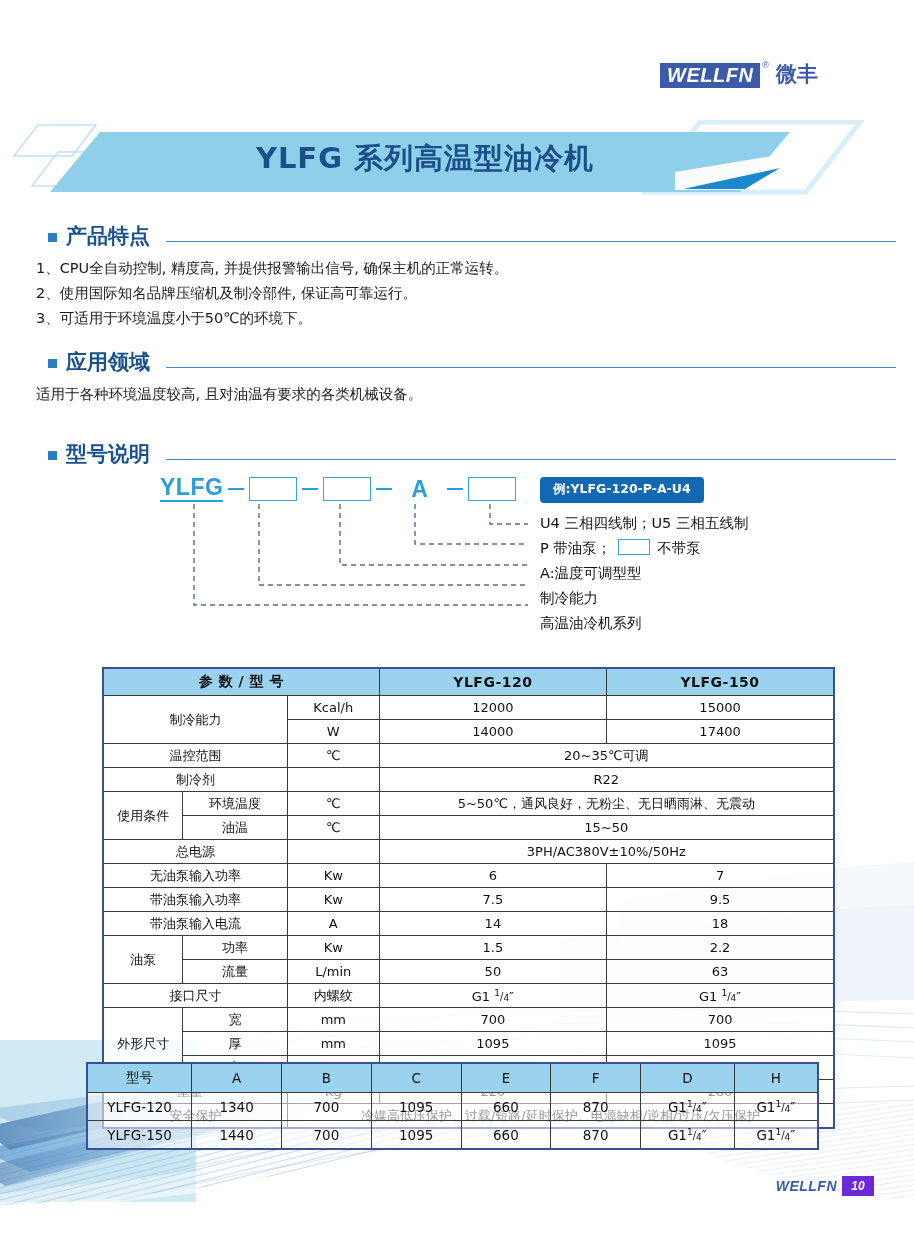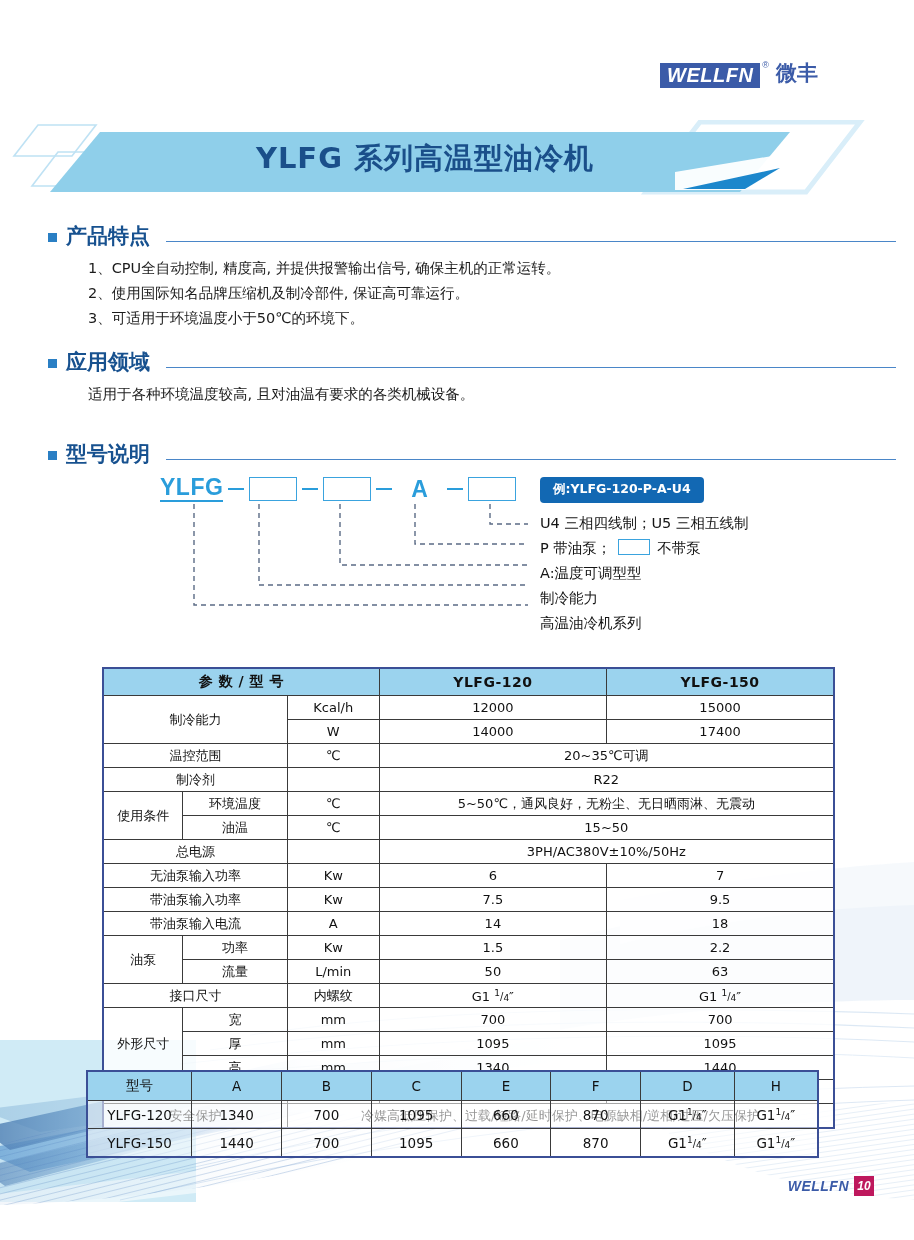--- a/index.html
+++ b/index.html
@@ -35,21 +35,21 @@
     padding: 2px 7px 3px 7px;
     line-height: 1;
     border: 1px solid #ffffff;
   }
   .brand-reg {
     font-size: 9px; color: #3b5ba8; margin-left: 1px; margin-top: -2px;
   }
   .brand-cn {
     color: #3b5ba8; font-size: 21px; font-weight: bold; margin-left: 7px;
     line-height: 1; margin-top: 2px;
-    font-family: Liberation Mono, monospace;
+    font-family: Liberation Serif, serif;
   }
 
   
   .banner-wrap { position: absolute; top: 120px; left: 0; width: 914px; height: 78px; z-index: 4; }
   .banner-title {
     position: absolute;
     top: 120px; left: 0; width: 914px; height: 78px;
     display: flex; align-items: center; justify-content: center;
     z-index: 6;
     color: #1a4f8a;
@@ -74,21 +74,21 @@
   }
   .sec-title {
     color: #17518f; font-size: 21px; font-weight: bold; white-space: nowrap;
     font-family: "DejaVu Sans", sans-serif;
   }
   .sec-rule {
     flex: 1; height: 1px; background: #4a86c8; margin-left: 16px; margin-top: 10px;
     margin-right: 18px;
   }
   .sec-body {
-    padding-left: 88px; color: #1b1b1b; font-size: 14.5px; line-height: 1.72;
+    padding-left: 36px; color: #1b1b1b; font-size: 14.5px; line-height: 1.72;
     font-family: "DejaVu Sans", sans-serif;
   }
   .sec-body div { white-space: nowrap; }
 
   
   .model-area { position: absolute; left: 0; top: 474px; width: 914px; height: 170px; z-index: 5; }
   .mc-row { position: absolute; top: 0; left: 160px; display: flex; align-items: center; height: 30px; }
   .mc-ylfg {
     color: #2a9ddb; font-size: 23px; font-weight: bold; letter-spacing: 0.5px;
     border-bottom: 2.5px solid #2a9ddb; padding-bottom: 1px; line-height: 1;
@@ -146,41 +146,40 @@
   .frac sup { font-size: 9px; vertical-align: 4px; }
   .frac sub { font-size: 9px; vertical-align: -1px; }
 
   
   .dim-wrap { position: absolute; left: 86px; top: 1062px; width: 733px; z-index: 5; }
   table.dim {
     border-collapse: collapse; width: 100%;
     border: 2.5px solid #3b4f96;
     background: rgba(255,255,255,0.55);
     font-family: "DejaVu Sans", sans-serif;
-    margin-top: 8px;
   }
   table.dim td, table.dim th {
     border: 1px solid #3a3a3a;
     text-align: center; vertical-align: middle;
     font-size: 13.5px; color: #111111; height: 25px; font-weight: normal;
   }
   table.dim thead th { background: #9bd3ee; height: 26px; }
 
   
   .footer {
     position: absolute; right: 40px; bottom: 44px;
     display: flex; align-items: center; z-index: 6;
   }
   .footer-brand {
     color: #3b5ba8; font-style: italic; font-weight: bold; font-size: 14px;
     letter-spacing: 0.5px; margin-right: 5px;
   }
   .footer-page {
-    background: #be185d; color: #ffffff; font-style: italic; font-weight: bold;
-    font-size: 12px; width: 20px; height: 20px;
+    background: #6d28d9; color: #ffffff; font-style: italic; font-weight: bold;
+    font-size: 12px; width: 32px; height: 20px;
     display: flex; align-items: center; justify-content: center;
   }
 </style>
 </head>
 <body>
 
 <svg class="bg-deco" width="914" height="1240" viewBox="0 0 914 1240">
   <defs>
     <linearGradient id="swoosh1" x1="0" y1="0" x2="1" y2="0">
       <stop offset="0%" stop-color="#1b3f86" stop-opacity="0.85"></stop>

